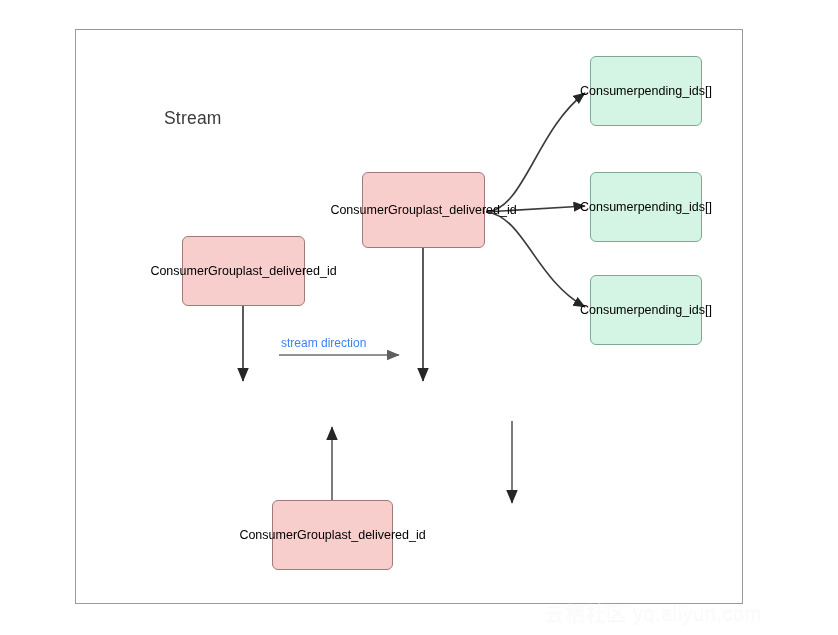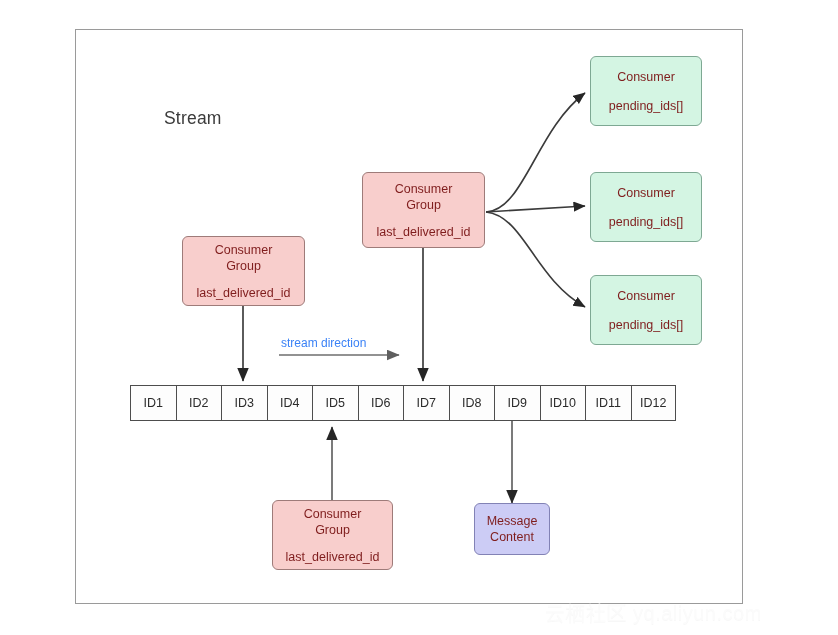--- a/index.html
+++ b/index.html
@@ -29,25 +29,25 @@
     font-size: 17.5px;
     color: #3b3b3b;
     letter-spacing: 0.2px;
     white-space: nowrap;
   }
   
   .node {
     position: absolute;
     border-radius: 6px;
     display: flex;
-    flex-direction: column;
+    flex-direction: row;
     align-items: center;
     justify-content: center;
     text-align: center;
-    color: #7f1d1d;
+    color: #000000;
     z-index: 5;
   }
   .node .ln { display: block; white-space: nowrap; line-height: 1.28; }
   .node-pink {
     background: #f8cecc;
     border: 1.4px solid #9e7b79;
     font-size: 12.5px;
   }
   .node-green {
     background: #d4f5e3;
@@ -176,37 +176,19 @@
     <span class="gap"></span>
     <span class="ln">pending_ids[]</span>
   </div>
 
   <div class="node node-green" style="left:590px; top:275px; width:112px; height:70px;">
     <span class="ln">Consumer</span>
     <span class="gap"></span>
     <span class="ln">pending_ids[]</span>
   </div>
 
-  <div class="node node-purple" style="left:474px; top:503px; width:76px; height:52px;">
-    <span class="ln">Message</span>
-    <span class="ln">Content</span>
-  </div>
 
   <div id="stream-direction-label">stream direction</div>
 
-  <div id="stream-row">
-    <div class="cell">ID1</div>
-    <div class="cell">ID2</div>
-    <div class="cell">ID3</div>
-    <div class="cell">ID4</div>
-    <div class="cell">ID5</div>
-    <div class="cell">ID6</div>
-    <div class="cell">ID7</div>
-    <div class="cell">ID8</div>
-    <div class="cell">ID9</div>
-    <div class="cell">ID10</div>
-    <div class="cell">ID11</div>
-    <div class="cell">ID12</div>
-  </div>
 
   <div id="watermark">云栖社区 yq.aliyun.com</div>
 
 </div>
 
 </body></html>

